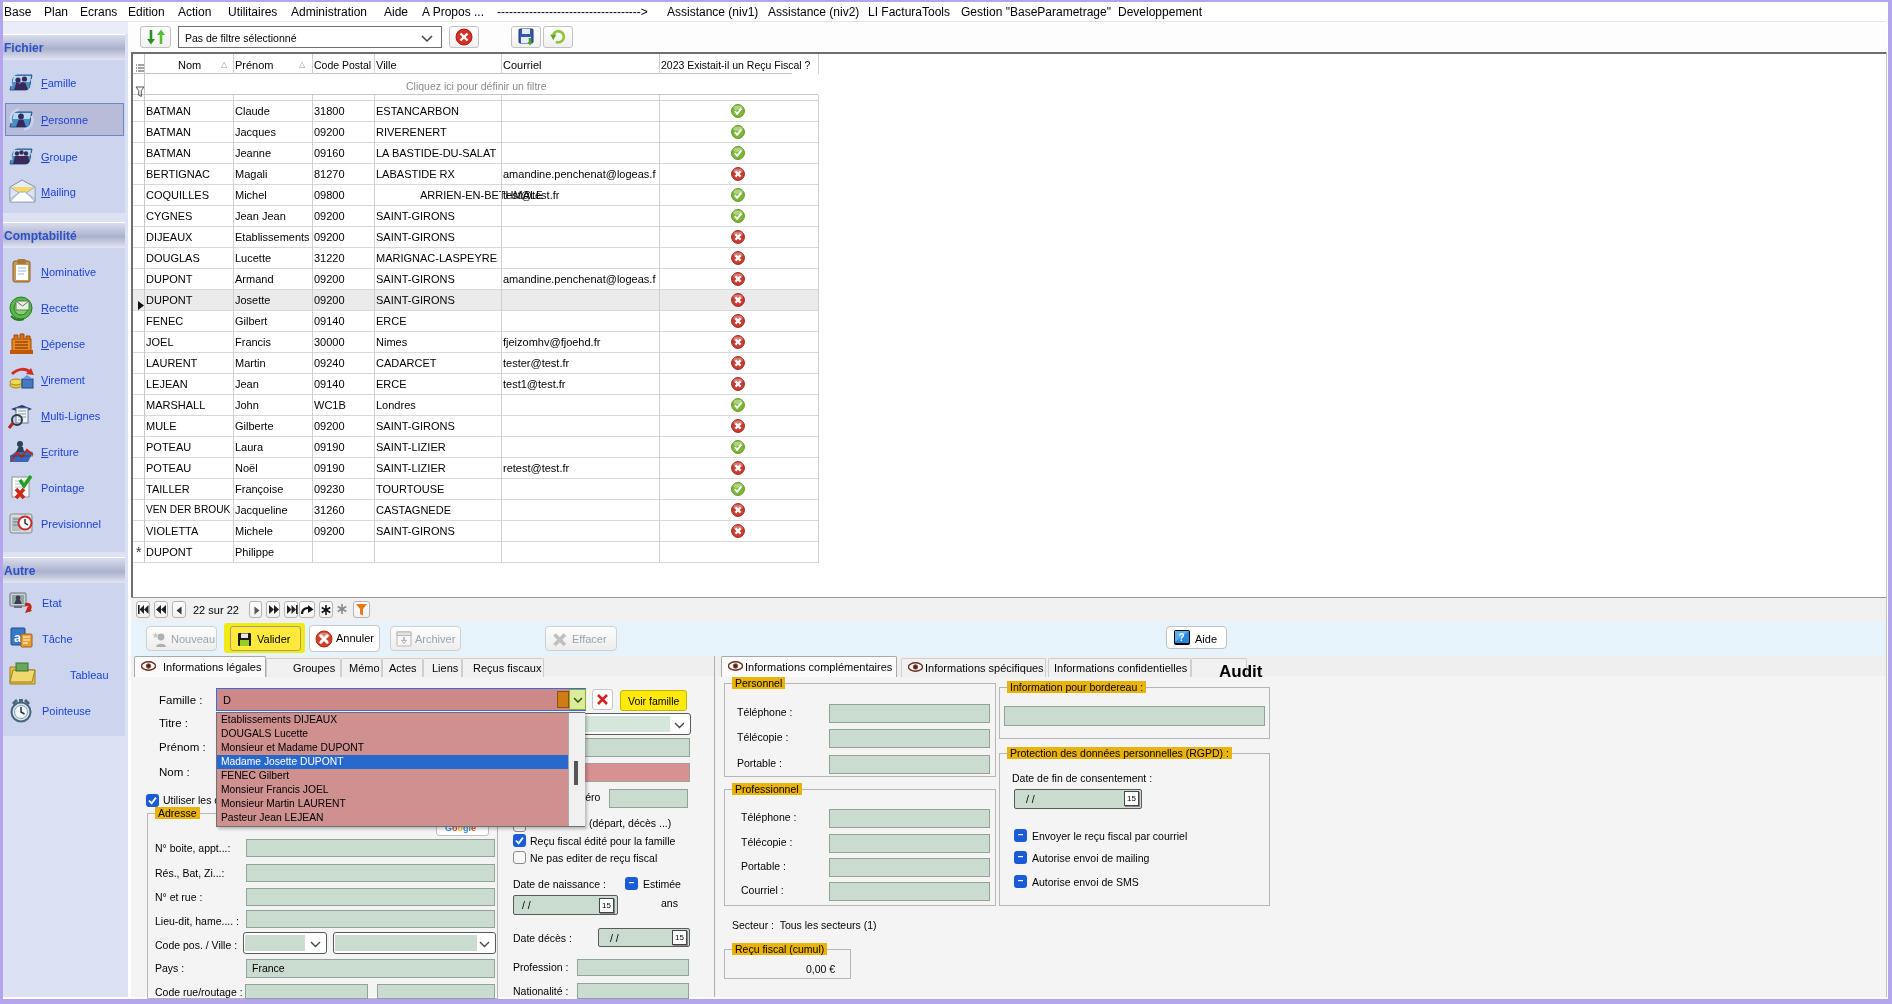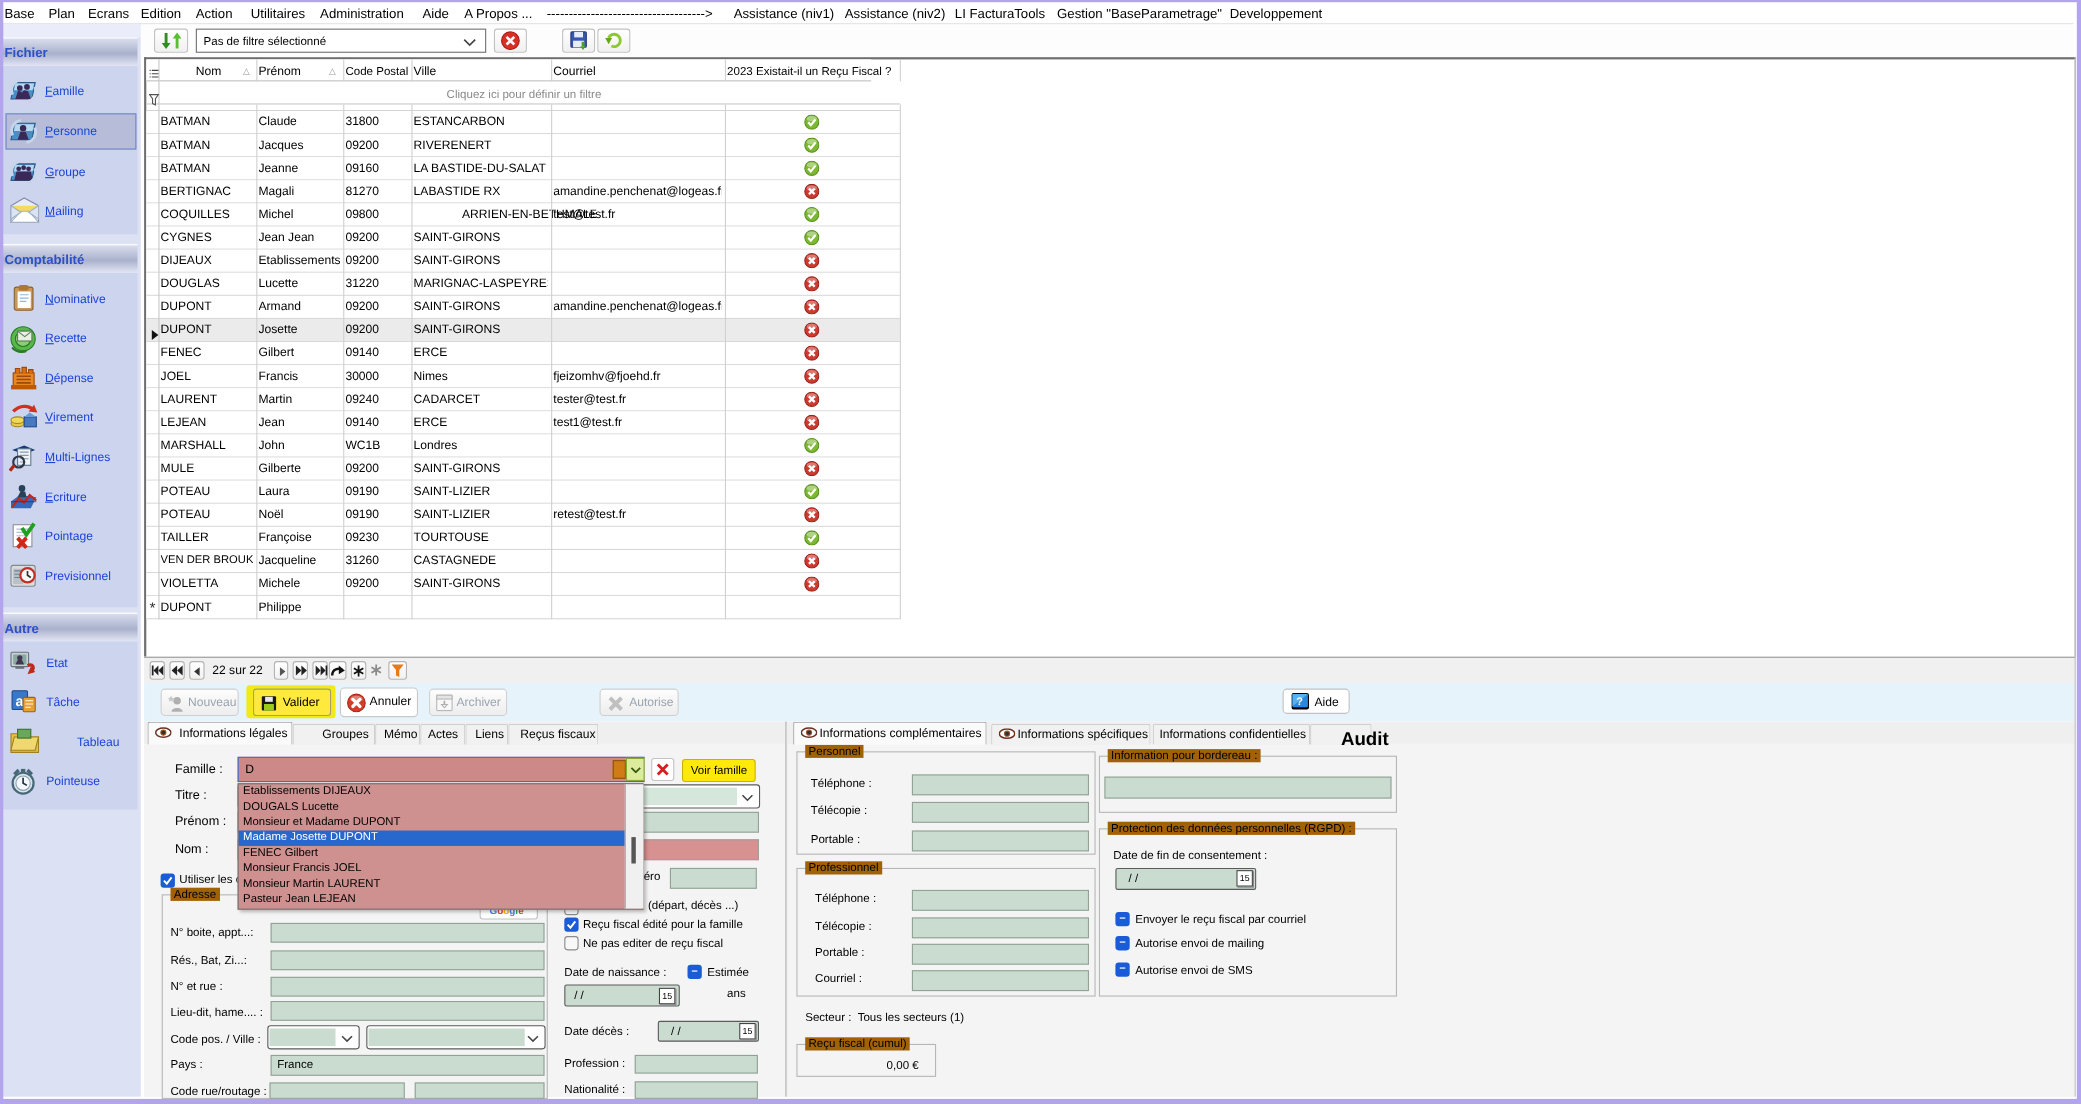--- a/index.html
+++ b/index.html
@@ -3,21 +3,21 @@
 <style>
 * { margin:0; padding:0; box-sizing:border-box; }
 html,body { width:1892px; height:1004px; }
 body { font-family:"Liberation Sans", sans-serif; background:#fff; overflow:hidden; }
 #win { position:relative; width:1892px; height:1004px; background:#fff; }
 .abs { position:absolute; }
 .lbl { position:absolute; font-size:10.5px; color:#000; white-space:nowrap; }
 .fld { position:absolute; background:#c9dccf; border:1px solid #93a296; }
 .pinkfld { position:absolute; background:#d89191; border:1px solid #9f9f9f; }
 .gb { position:absolute; border:1px solid #b6b6b6; }
-.gbl { position:absolute; font-size:10.5px; background:#a16207; padding:0 3px; white-space:nowrap; z-index:2;}
+.gbl { position:absolute; font-size:10.5px; background:#eab308; padding:0 3px; white-space:nowrap; z-index:2;}
 .chk { position:absolute; width:13px; height:13px; border-radius:3px; }
 .chkon { background:#1a5cd7; }
 .chkoff { background:#f8f8f8; border:1px solid #8a8a8a; }
 .tgl { position:absolute; width:13px; height:13px; border-radius:3px; background:#1a5cd7; color:#fff; font-size:10px; font-weight:bold; text-align:center; line-height:12px;}
 .cal { position:absolute; width:15px; height:15px; background:#fff; border:1px solid #444; font-size:8px; font-weight:normal; text-align:center; line-height:14px; box-shadow:1px 1px 0 #888;}
 </style></head>
 <body>
 <div id="win">
 
 <div class="abs" style="left:0;top:0;width:1892px;height:2px;background:#b2a5ee;z-index:50;"></div>
@@ -613,21 +613,21 @@
         <rect x="1" y="1" width="14" height="3.5" fill="#e4e4e4" stroke="#b8b8b8"></rect>
         <path d="M8 6v4" stroke="#b0b0b0" stroke-width="1.6"></path>
         <polygon points="5.4,9.4 10.6,9.4 8,12.4" fill="none" stroke="#b0b0b0"></polygon>
       </svg>
       <div style="position:absolute;left:24px;top:6px;font-size:11px;color:#9aa4ae;">Archiver</div>
     </div>
 <div class="abs" style="left:545px;top:626px;width:72px;height:25px;background:linear-gradient(#fdfdfd,#ededed);border:1px solid #d0d0d0;border-radius:4px;">
       <svg width="16" height="16" style="position:absolute;left:6px;top:5px;">
         <path d="M2.5 2.5l10.5 10.5M13 2.5L2.5 13" stroke="#c0c0c0" stroke-width="3.6"></path>
       </svg>
-      <div style="position:absolute;left:26px;top:6px;font-size:11px;color:#9aa4ae;">Autorise</div>
+      <div style="position:absolute;left:26px;top:6px;font-size:11px;color:#9aa4ae;">Effacer</div>
     </div>
 <div class="abs" style="left:1166px;top:626px;width:61px;height:23px;background:#fff;border:1px solid #c2c2c2;border-radius:4px;">
       <svg width="16" height="16" style="position:absolute;left:7px;top:3px;">
         <rect x="0" y="0" width="16" height="15" rx="2" fill="#000"></rect>
         <rect x="1" y="1" width="14" height="12" rx="1" fill="#2888e0"></rect>
         <path d="M1 1l14 0-14 11z" fill="#58b0f0"></path>
         <text x="4.5" y="11" font-size="10" font-weight="bold" fill="#fff">?</text>
       </svg>
       <div style="position:absolute;left:28px;top:6px;font-size:11px;color:#000;">Aide</div>
     </div>

